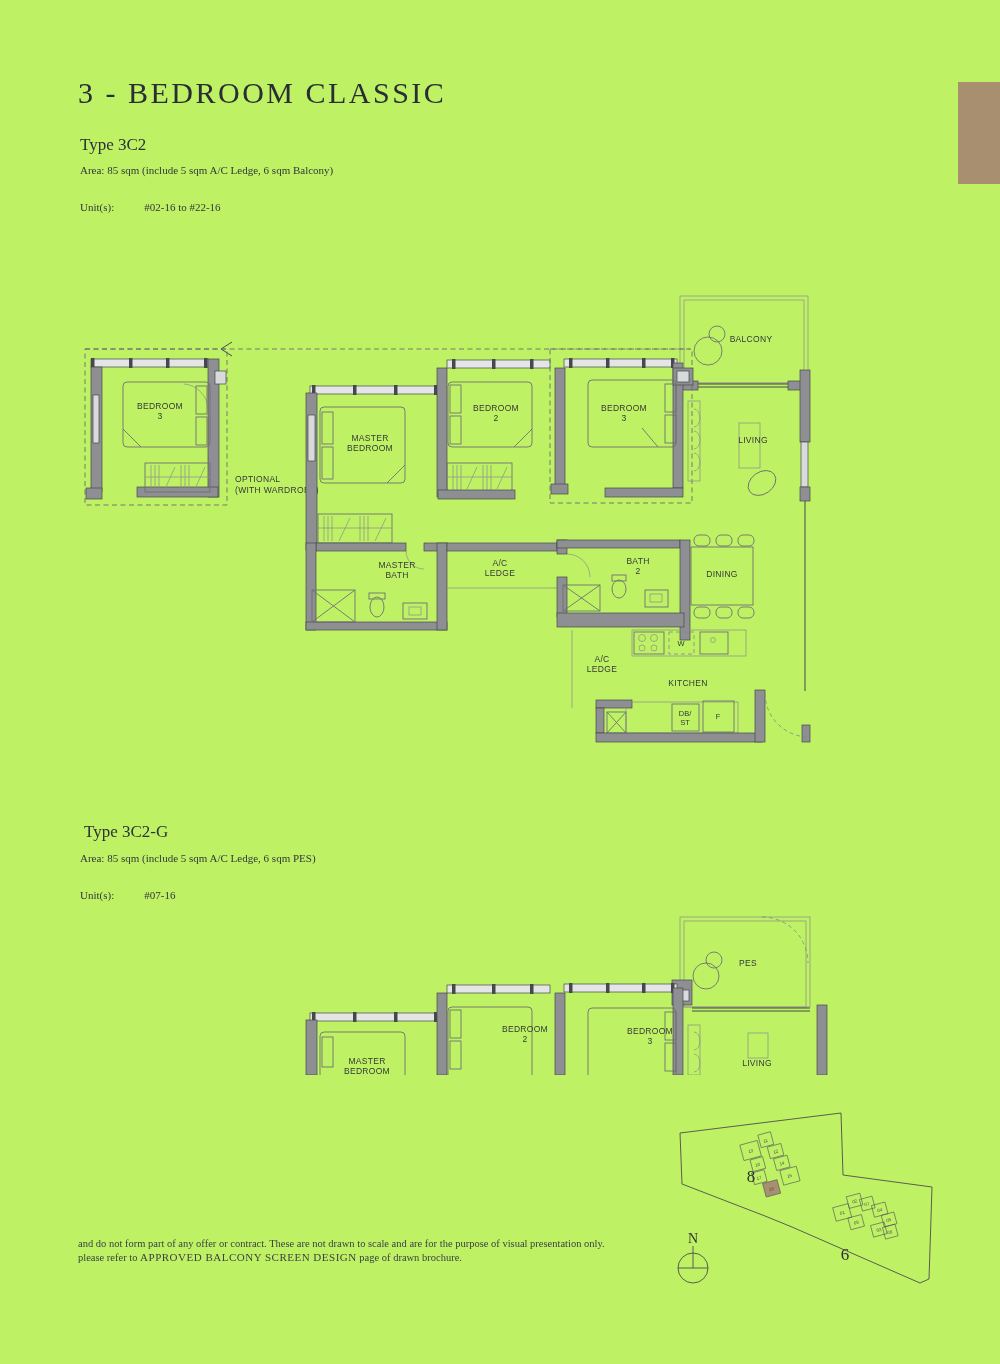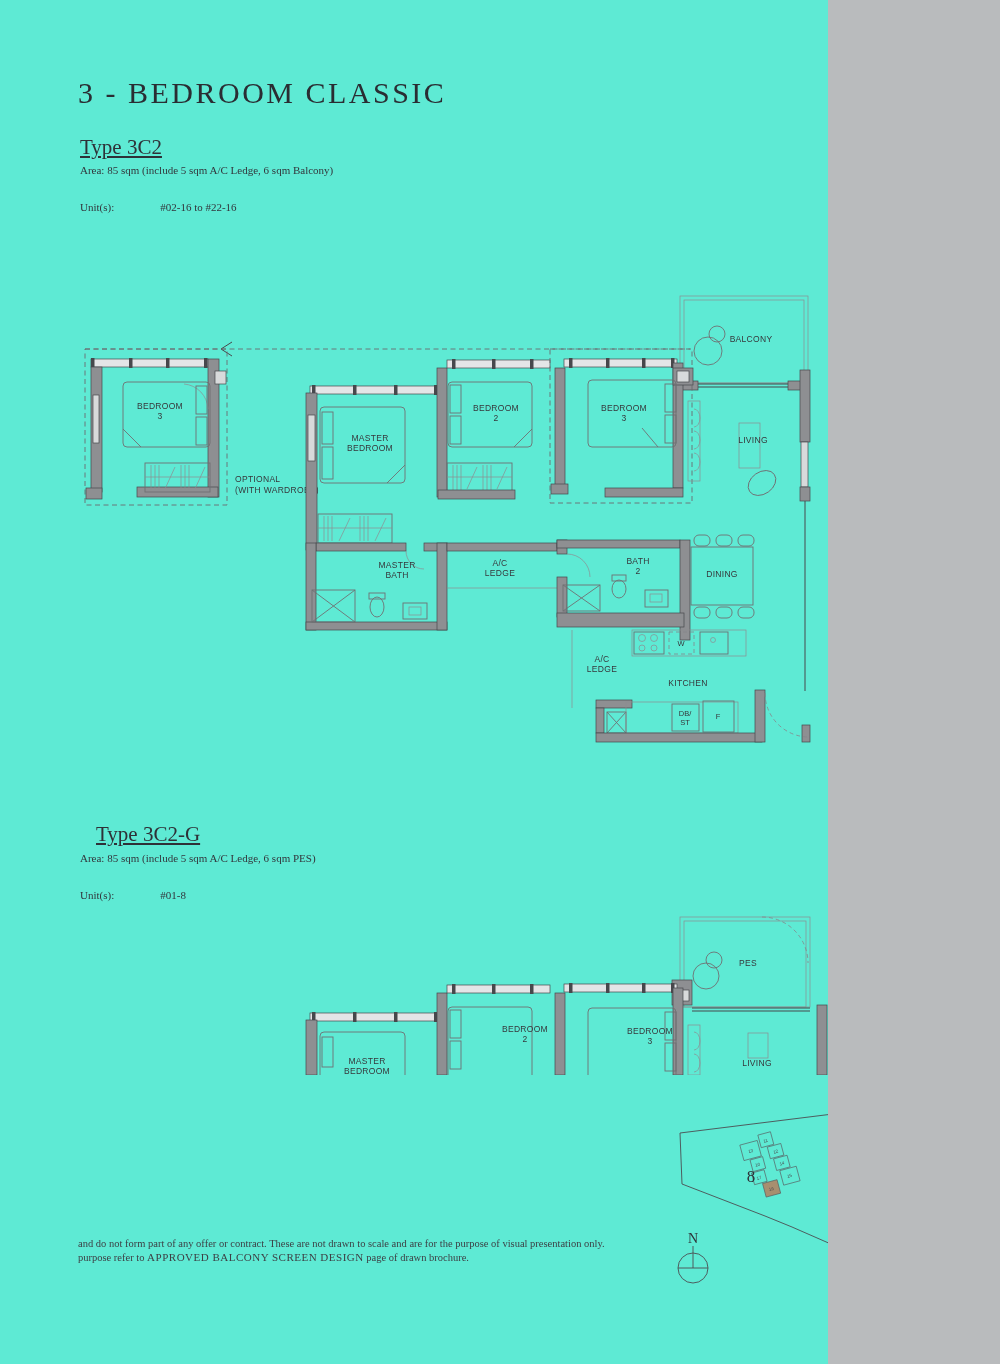--- a/index.html
+++ b/index.html
@@ -1,22 +1,22 @@
 <!DOCTYPE html>
 <html><head>
 <meta charset="utf-8">
 <style>
   html,body{margin:0;padding:0;background:#b9bbbd;}
-  .page{position:relative;width:828px;height:1364px;background:#5eead4;overflow:hidden;
+  .page{position:relative;width:1000px;height:1364px;background:#bef264;overflow:hidden;
         font-family:"Liberation Serif",serif;color:#2b2e34;}
   .abs{position:absolute;}
   .title{font-size:30px;letter-spacing:2.5px;color:#2a2d33;}
-  .typelabel{font-size:21px;color:#2e3137;text-decoration:underline;}
+  .typelabel{font-size:17px;color:#2e3137;}
   .meta{font-size:11px;color:#33363c;}
-  .units .val{margin-left:46px;}
+  .units .val{margin-left:30px;}
   .tab{position:absolute;left:958px;top:82px;width:42px;height:102px;background:#a78f6f;}
   .disc{font-size:10.5px;line-height:13.5px;color:#3d4045;width:540px;}
   .disc .sc{font-size:11px;letter-spacing:0.5px;}
   svg{position:absolute;overflow:hidden;}
   
   .wl{fill:#8e8f92;stroke:#47484c;stroke-width:0.7;}
   .ln{fill:none;stroke:#47484c;stroke-width:1;}
   .tn{fill:none;stroke:#6f7073;stroke-width:0.9;}
   .lt{fill:none;stroke:#8c8d90;stroke-width:0.7;}
   .ds{fill:none;stroke:#6b6c70;stroke-width:0.9;stroke-dasharray:5 3.5;}
@@ -241,24 +241,24 @@
       <text class="rts" x="613" y="440">ST</text>
       <rect class="tn" x="631" y="416" width="31" height="31"></rect>
       <text class="rts" x="646" y="434">F</text>
       <rect class="wl" x="524" y="448" width="166" height="9"></rect>
       <rect class="wl" x="683" y="405" width="10" height="52"></rect>
       <rect class="wl" x="730" y="440" width="8" height="17"></rect>
       <path class="dsl" d="M693,408 A44,44 0 0 0 737,452"></path>
     </g>
   </svg>
 
-  <div class="abs typelabel" style="left:96px;top:822px">Type 3C2-G</div>
+  <div class="abs typelabel" style="left:84px;top:822px">Type 3C2-G</div>
   <div class="abs meta" style="left:80px;top:852px">Area: 85 sqm (include 5 sqm A/C Ledge, 6 sqm PES)</div>
   <div class="abs meta units" style="left:80px;top:889px">
-    <span>Unit(s):</span><span class="val">#01-8</span>
+    <span>Unit(s):</span><span class="val">#07-16</span>
   </div>
 
   <svg style="left:72px;top:900px" width="760" height="175" viewBox="0 0 760 175">
 
     <g>
       <rect class="lt" x="608" y="17" width="130" height="90"></rect>
       <rect class="lt" x="612" y="21" width="122" height="86"></rect>
       <path class="dsl" d="M690,17 A46,46 0 0 1 736,63"></path>
       <circle class="tn" cx="634" cy="76" r="13"></circle>
       <circle class="tn" cx="642" cy="60" r="8"></circle>
@@ -359,16 +359,16 @@
     <g>
       <circle class="sline" cx="33" cy="168" r="15"></circle>
       <line class="sline" x1="18" y1="168" x2="48" y2="168"></line>
       <line class="sline" x1="33" y1="168" x2="33" y2="146"></line>
       <text class="north" x="33" y="143">N</text>
     </g>
   </svg>
 
   <div class="abs disc" style="left:78px;top:1237px">
     <div>and do not form part of any offer or contract. These are not drawn to scale and are for the purpose of visual presentation only.</div>
-    <div><span>purpose refer to </span><span class="sc">APPROVED BALCONY SCREEN DESIGN</span><span> page of drawn brochure.</span></div>
+    <div><span>please refer to </span><span class="sc">APPROVED BALCONY SCREEN DESIGN</span><span> page of drawn brochure.</span></div>
   </div>
 
 </div>
 
 </body></html>

